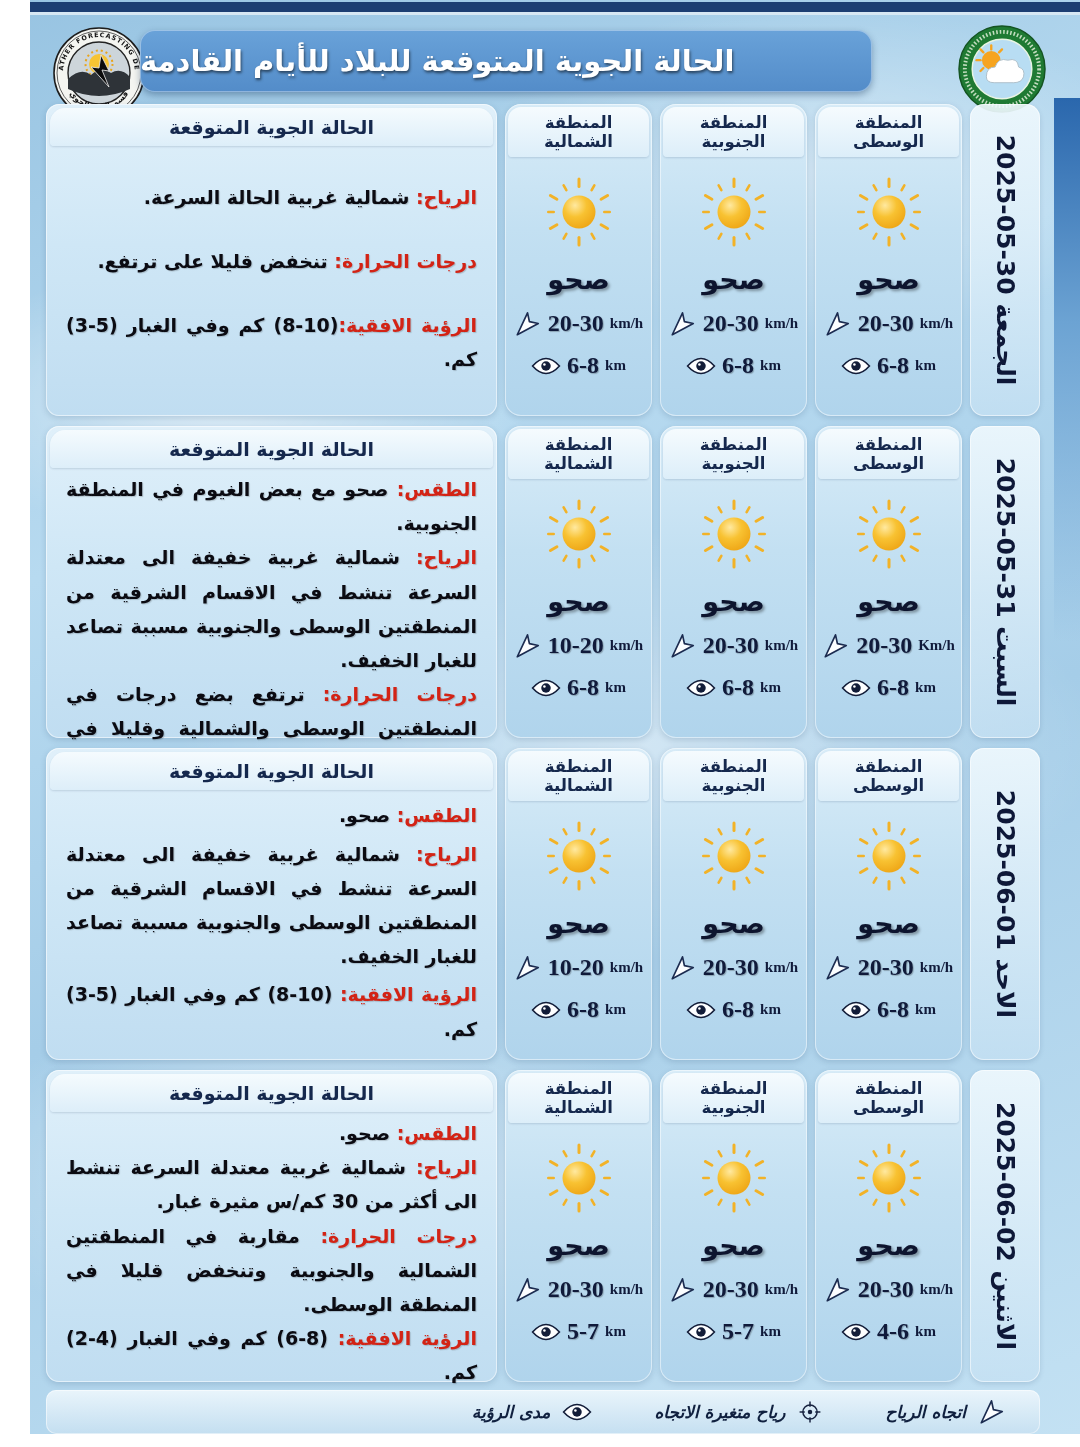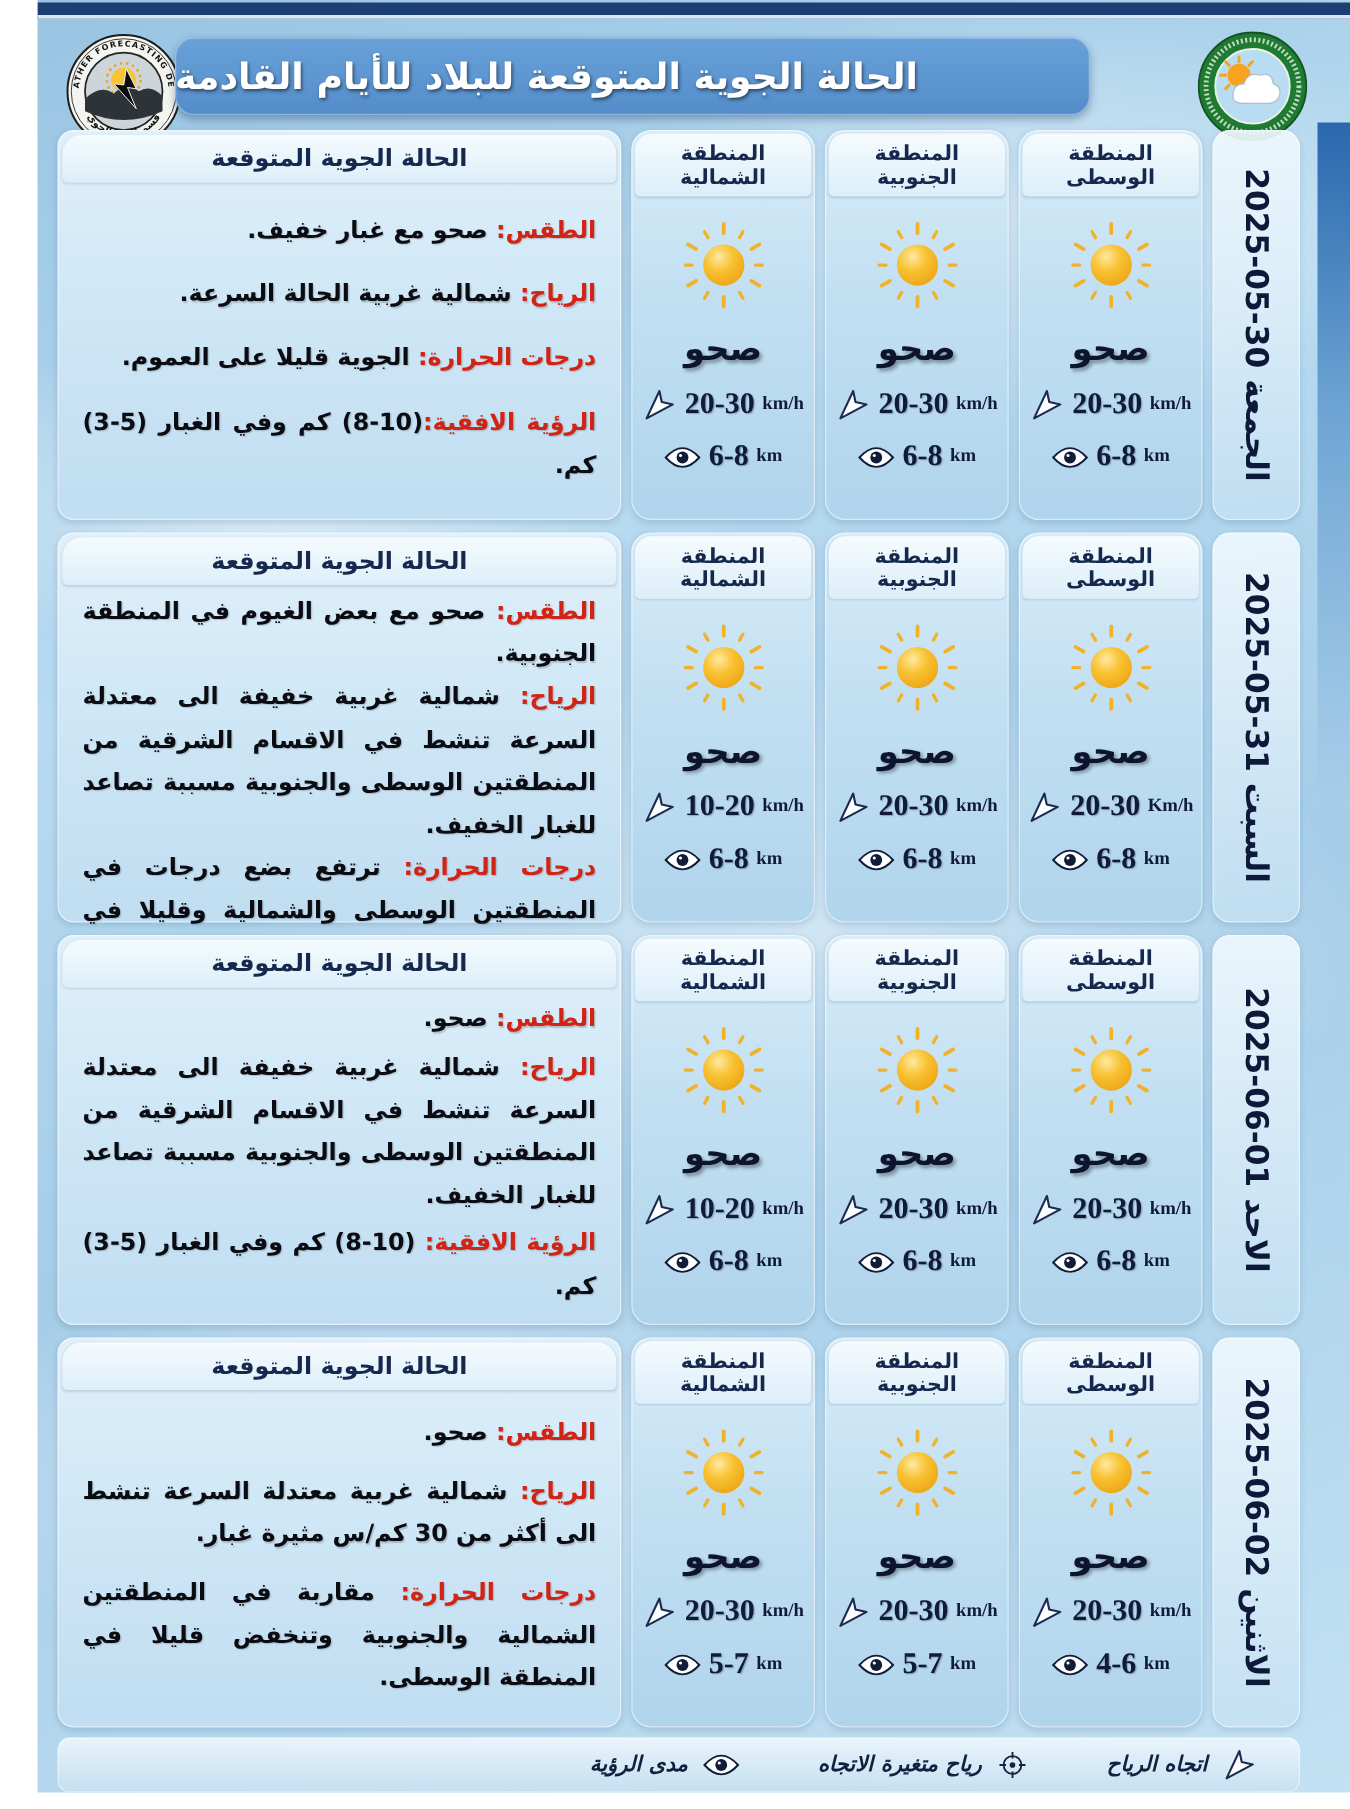--- a/index.html
+++ b/index.html
@@ -244,23 +244,22 @@
                 </svg>
           <span class="num">6-8</span>
           <span class="unit">km</span>
         </div>
       </div>
     </div>
 
     <div class="panel">
       <div class="panel-header">الحالة الجوية المتوقعة</div>
       <div class="panel-body">
-        <p class="line"><span class="lbl">الطقس:</span><span> صحو مع غبار خفيف.</span></p>
         <p class="line"><span class="lbl">الرياح:</span><span> شمالية غربية الحالة السرعة.</span></p>
-        <p class="line"><span class="lbl">درجات الحرارة:</span><span> الجوية قليلا على العموم.</span></p>
+        <p class="line"><span class="lbl">درجات الحرارة:</span><span> تنخفض قليلا على ترتفع.</span></p>
         <p class="line"><span class="lbl">الرؤية الافقية:</span><span>(10-8) كم وفي الغبار (5-3) كم.</span></p>
       </div>
     </div>
   </div>
 
   <div class="row">
     <div class="date-cell">
       <span class="date-text" dir="ltr">السبت 31-05-2025</span>
     </div>
 
@@ -510,20 +509,21 @@
         </div>
       </div>
     </div>
 
     <div class="panel">
       <div class="panel-header">الحالة الجوية المتوقعة</div>
       <div class="panel-body">
         <p class="line"><span class="lbl">الطقس:</span><span> صحو.</span></p>
         <p class="line"><span class="lbl">الرياح:</span><span> شمالية غربية معتدلة السرعة تنشط الى أكثر من 30 كم/س مثيرة غبار.</span></p>
         <p class="line"><span class="lbl">درجات الحرارة:</span><span> مقاربة في المنطقتين الشمالية والجنوبية وتنخفض قليلا في المنطقة الوسطى.</span></p>
+        <p class="line"><span class="lbl">الرؤية الافقية:</span><span> (8-6) كم وفي الغبار (4-2) كم.</span></p>
       </div>
     </div>
   </div>
 </div>
 
     <div class="footer">
       <div class="legend-item">
         <svg class="arrow-ic" width="30" height="30">
             <use href="#arrow-sym"></use>
           </svg>

